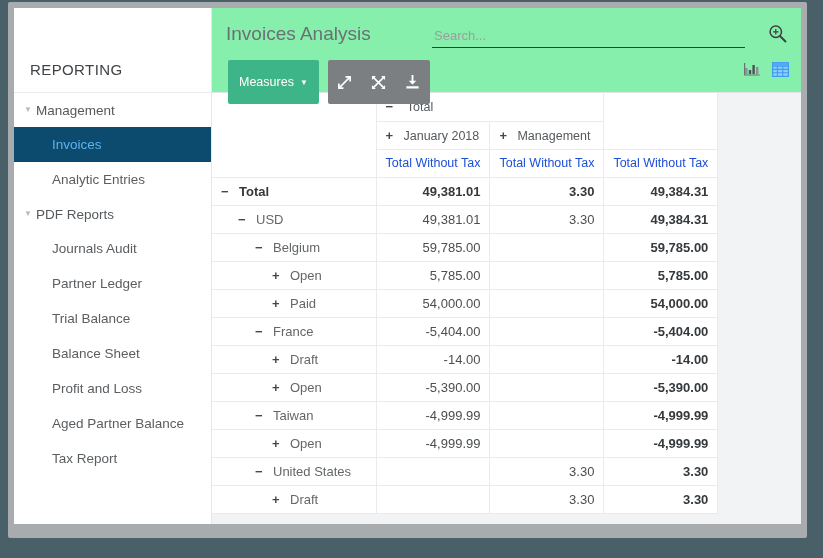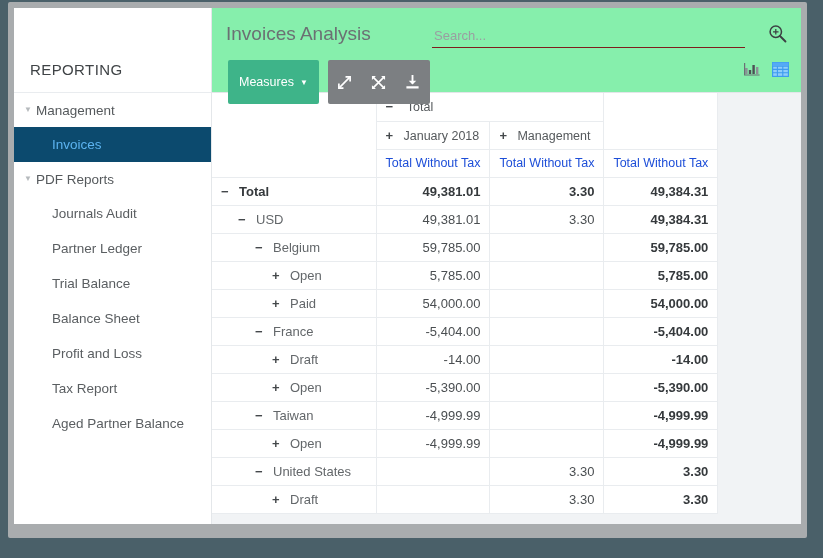--- a/index.html
+++ b/index.html
@@ -294,44 +294,47 @@
     <nav id="sidebar">
       <div id="sidebar-heading">REPORTING</div>
       <div id="sidebar-nav">
           <div class="nav-group-header">
             <span class="caret">▼</span>
             <span>Management</span>
           </div>
           <div class="nav-item active">
             <span>Invoices</span>
           </div>
+          <div class="nav-item">
+            <span>Analytic Entries</span>
+          </div>
           <div class="nav-group-header">
             <span class="caret">▼</span>
             <span>PDF Reports</span>
           </div>
           <div class="nav-item">
             <span>Journals Audit</span>
           </div>
           <div class="nav-item">
             <span>Partner Ledger</span>
           </div>
           <div class="nav-item">
             <span>Trial Balance</span>
           </div>
           <div class="nav-item">
             <span>Balance Sheet</span>
           </div>
           <div class="nav-item">
             <span>Profit and Loss</span>
           </div>
           <div class="nav-item">
+            <span>Aged Partner Balance</span>
+          </div>
+          <div class="nav-item">
             <span>Tax Report</span>
-          </div>
-          <div class="nav-item">
-            <span>Aged Partner Balance</span>
           </div>
         </div>
     </nav>
 
     <section id="main">
 
       <div id="control-panel">
 
         <div id="page-title">Invoices Analysis</div>
 

